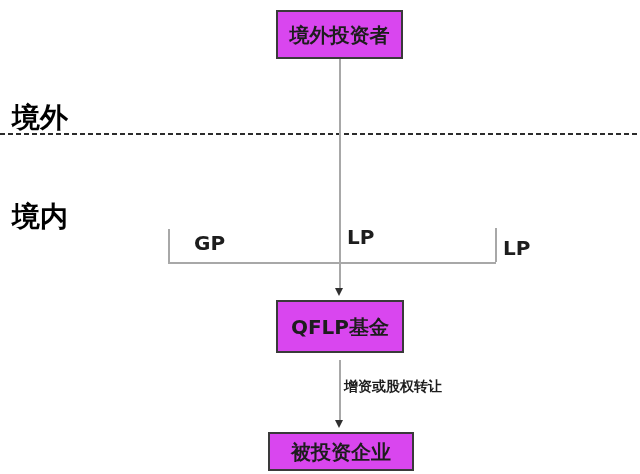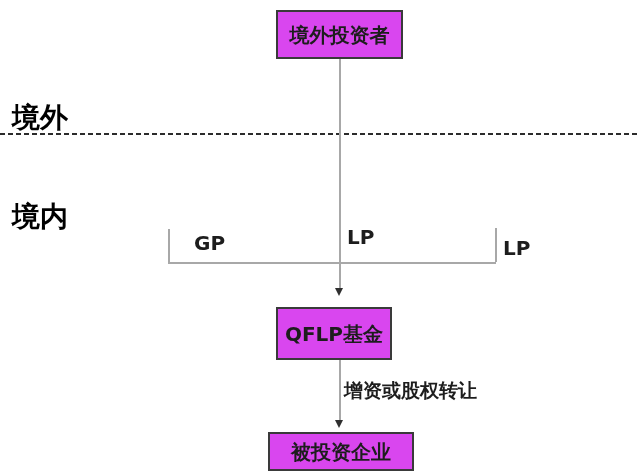--- a/index.html
+++ b/index.html
@@ -38,21 +38,21 @@
     font-weight: bold;
     font-size: 28px;
     color: #000000;
   }
   .edge-label {
     position: absolute;
     font-weight: bold;
     font-size: 20px;
     color: #1d1d1d;
   }
-  .edge-label.cn { font-size: 19px; }
+  .edge-label.cn { font-size: 14px; }
   .divider {
     position: absolute;
     left: 0;
     top: 133px;
     width: 640px;
     height: 2px;
     background: repeating-linear-gradient(
       to right,
       #2b2b2b 0px, #2b2b2b 5px,
       transparent 5px, transparent 8px
@@ -102,21 +102,21 @@
   <div class="edge-label" style="left:347px; top:225px;">LP</div>
   <div class="edge-label" style="left:503px; top:236px;">LP</div>
   <div class="edge-label cn" style="left:344px; top:378px;">增资或股权转让</div>
 
   <div class="node" style="left:276px; top:10px; width:127px; height:49px;">
     <span>境外投资者</span>
   </div>
 
 
 
-  <div class="node" style="left:276px; top:307px; width:116px; height:53px;">
+  <div class="node" style="left:276px; top:300px; width:128px; height:53px;">
     <span>QFLP基金</span>
   </div>
 
   <div class="node" style="left:268px; top:432px; width:146px; height:39px;">
     <span>被投资企业</span>
   </div>
 
 </div>
 
 </body></html>

